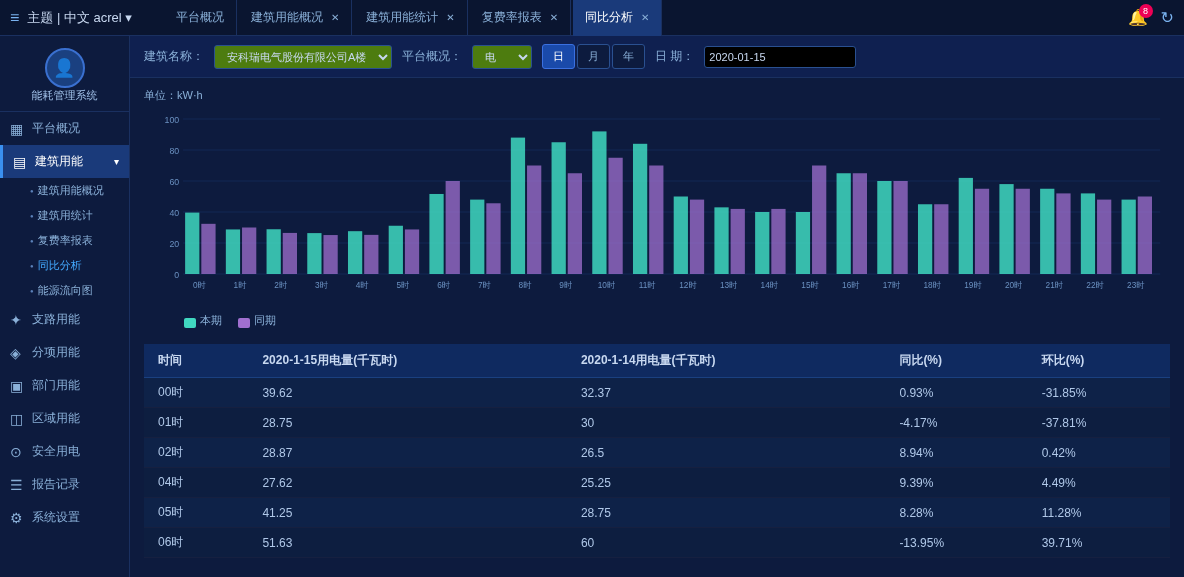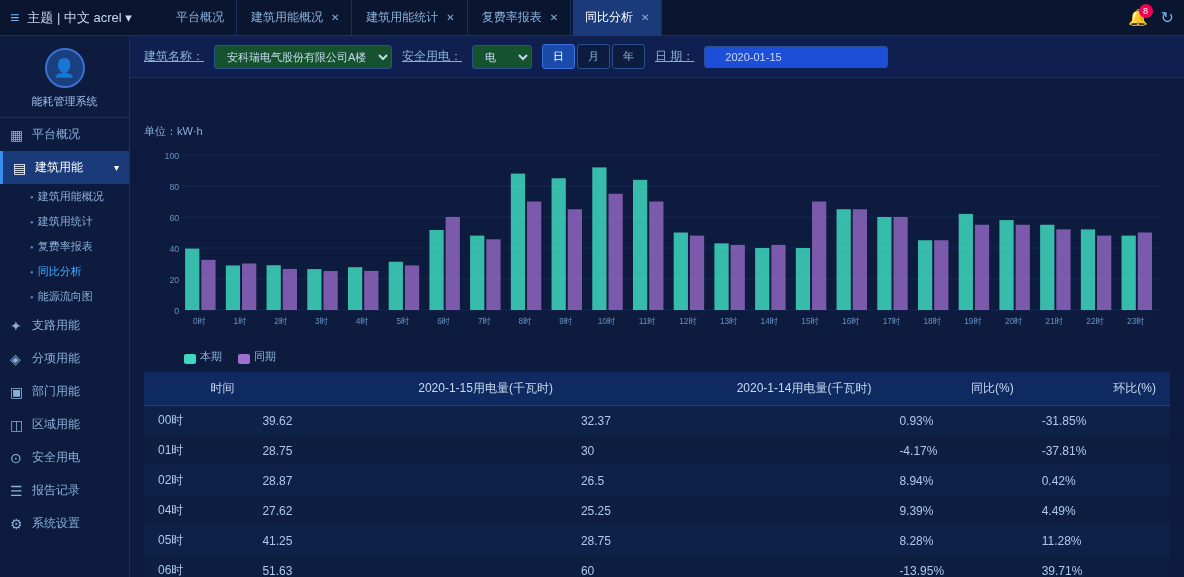--- a/index.html
+++ b/index.html
@@ -17,54 +17,54 @@
     .topbar-icon { color: #7ab3f0; font-size: 16px; cursor: pointer; position: relative; }
     .badge { position: absolute; top: -4px; right: -4px; background: #e05; color: #fff; border-radius: 50%; width: 14px; height: 14px; font-size: 9px; display: flex; align-items: center; justify-content: center; }
 
     
     .layout { display: flex; height: calc(577px - 36px); }
 
     
     .sidebar { width: 130px; background: #0d1b3e; border-right: 1px solid #1a3060; display: flex; flex-direction: column; overflow-y: auto; flex-shrink: 0; }
     .sidebar-user { display: flex; flex-direction: column; align-items: center; padding: 12px 0 8px; border-bottom: 1px solid #1a3060; }
     .avatar { width: 40px; height: 40px; border-radius: 50%; background: #1a4080; border: 2px solid #3a70d0; display: flex; align-items: center; justify-content: center; color: #7ab3f0; font-size: 18px; }
-    .sidebar-system-name { font-size: 11px; color: #a0c0e8; margin-top: 6px; text-align: center; }
+    .sidebar-system-name { font-size: 11px; color: #a0c0e8; text-align: center; }
     .sidebar-item { display: flex; align-items: center; padding: 8px 10px; cursor: pointer; color: #8ab0d8; font-size: 12px; gap: 6px; }
     .sidebar-item.active { background: #1a3a7a; color: #fff; border-left: 3px solid #3a90f0; }
     .sidebar-item .si-icon { font-size: 14px; min-width: 16px; }
     .sidebar-item .si-arrow { margin-left: auto; font-size: 10px; }
     .sidebar-sub { padding-left: 20px; }
     .sidebar-sub-item { display: flex; align-items: center; padding: 5px 10px; cursor: pointer; color: #8ab0d8; font-size: 11px; gap: 4px; }
     .sidebar-sub-item::before { content: '●'; font-size: 6px; color: #5a80b8; }
     .sidebar-sub-item.active { color: #4af; }
 
     
     .main { flex: 1; background: #0d1b3e; overflow-y: auto; }
 
     
     .filter-bar { display: flex; align-items: center; background: #0f2050; padding: 8px 14px; gap: 10px; border-bottom: 1px solid #1a3060; }
-    .filter-label { color: #8ab0d8; font-size: 12px; text-decoration: underline; }
-    .filter-select { background: #14532d; border: 1px solid #2a5090; color: #c8d8f0; padding: 4px 8px; border-radius: 3px; font-size: 11px; cursor: pointer; min-width: 160px; }
+    .filter-label { color: #8ab0d8; font-size: 12px; }
+    .filter-select { background: #4d7c0f; border: 1px solid #2a5090; color: #c8d8f0; padding: 4px 8px; border-radius: 3px; font-size: 11px; cursor: pointer; min-width: 160px; }
     .filter-select-sm { min-width: 60px; }
     .filter-btn-group { display: flex; gap: 2px; }
     .filter-btn { background: #0d1b3e; border: 1px solid #2a5090; color: #8ab0d8; padding: 4px 10px; border-radius: 3px; font-size: 11px; cursor: pointer; }
     .filter-btn.active { background: #1a4aaa; color: #fff; border-color: #3a70e0; }
-    .filter-date { background: #1d4ed8; border: 1px solid #2a5090; color: #c8d8f0; padding: 4px 20px; border-radius: 3px; font-size: 11px; }
-
-    
-    .chart-section { padding: 2px 14px; margin-top: 44px; }
+    .filter-date { background: #000000; border: 1px solid #2a5090; color: #c8d8f0; padding: 4px 4px; border-radius: 3px; font-size: 11px; }
+
+    
+    .chart-section { padding: 10px 14px; }
     .chart-unit { color: #8ab0d8; font-size: 11px; margin-bottom: 6px; }
     .chart-container { background: #0d1b3e; height: 200px; position: relative; }
     .chart-legend { display: flex; gap: 16px; margin-top: 4px; padding-left: 40px; }
     .legend-item { display: flex; align-items: flex-end; gap: 4px; font-size: 11px; color: #8ab0d8; }
     .legend-dot { width: 12px; height: 10px; border-radius: 2px; }
 
     
     .data-table { width: 100%; border-collapse: collapse; margin-top: 6px; }
-    .data-table th { background: #0f2a60; color: #c8d8f0; padding: 8px 14px; text-align: right; font-size: 12px; font-weight: normal; border-bottom: 1px solid #1a4080; }
+    .data-table th { background: #0f2a60; color: #c8d8f0; padding: 8px 14px; text-align: left; font-size: 12px; font-weight: bold; border-bottom: 1px solid #1a4080; }
     .data-table td { padding: 6px 14px; font-size: 12px; color: #b0c8e8; border-bottom: 1px solid #162040; }
     .data-table tr:nth-child(odd) td { background: #0e2248; }
     .data-table tr:nth-child(even) td { background: #0d1e40; }
 
     
     .chart-svg { width: 100%; height: 200px; }
   </style>
 </head>
 <body>
 
@@ -142,21 +142,21 @@
       </div>
   </div>
 
   <div class="main">
 
     <div class="filter-bar">
       <span class="filter-label">建筑名称：</span>
       <select class="filter-select">
         <option id="bv">安科瑞电气股份有限公司A楼</option>
       </select>
-      <span class="filter-label">安全用电：</span>
+      <span class="filter-label">平台概况：</span>
       <select class="filter-select filter-select-sm">
         <option id="cv">电</option>
       </select>
       <div class="filter-btn-group">
         <button class="filter-btn active">日</button>
         <button class="filter-btn">月</button>
         <button class="filter-btn">年</button>
       </div>
       <span class="filter-label">日 期：</span>
       <input type="text" class="filter-date" value="2020-01-15" style="">

